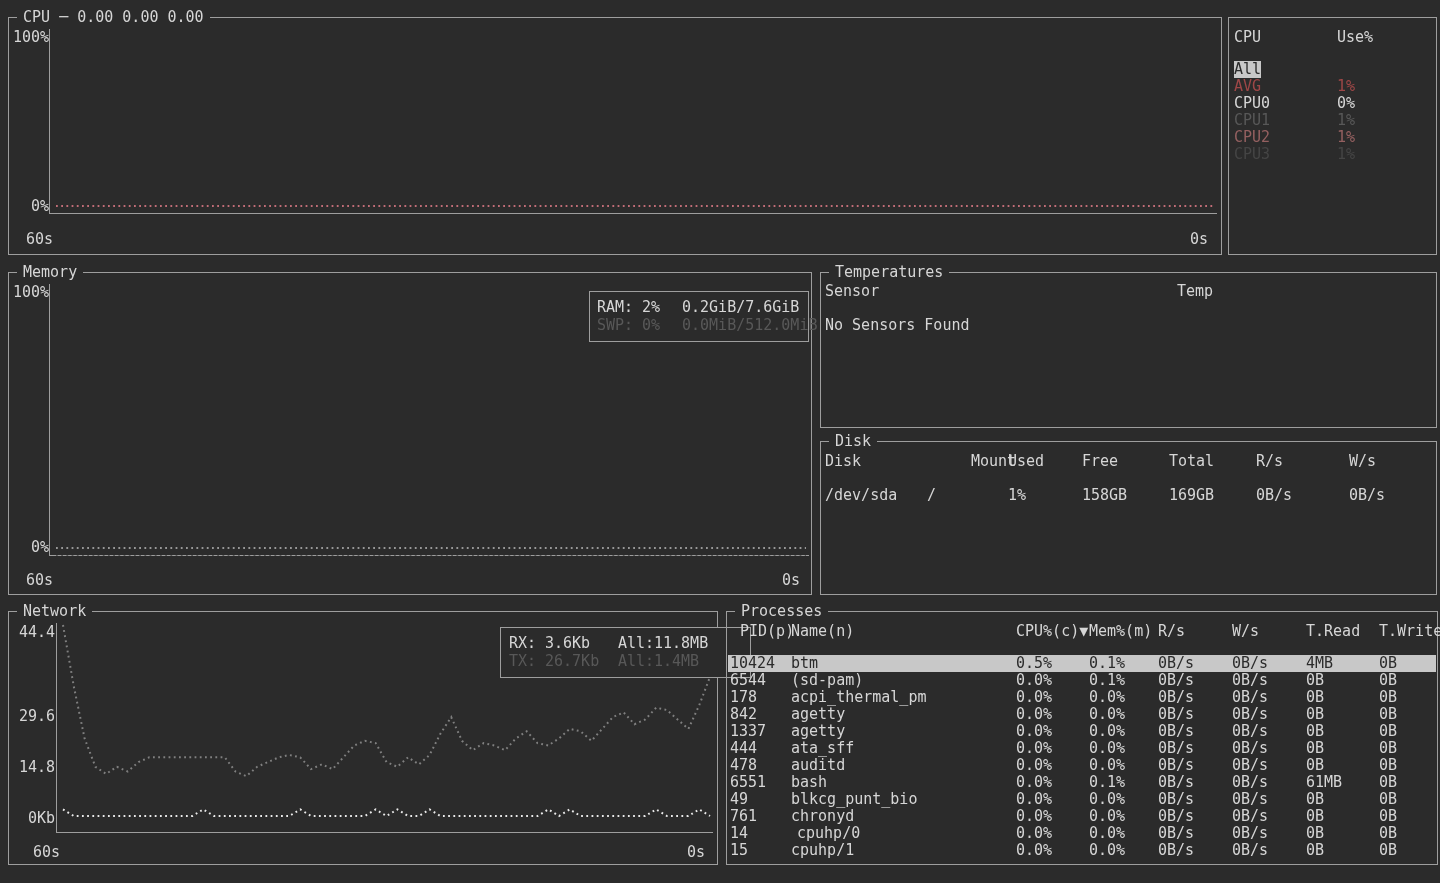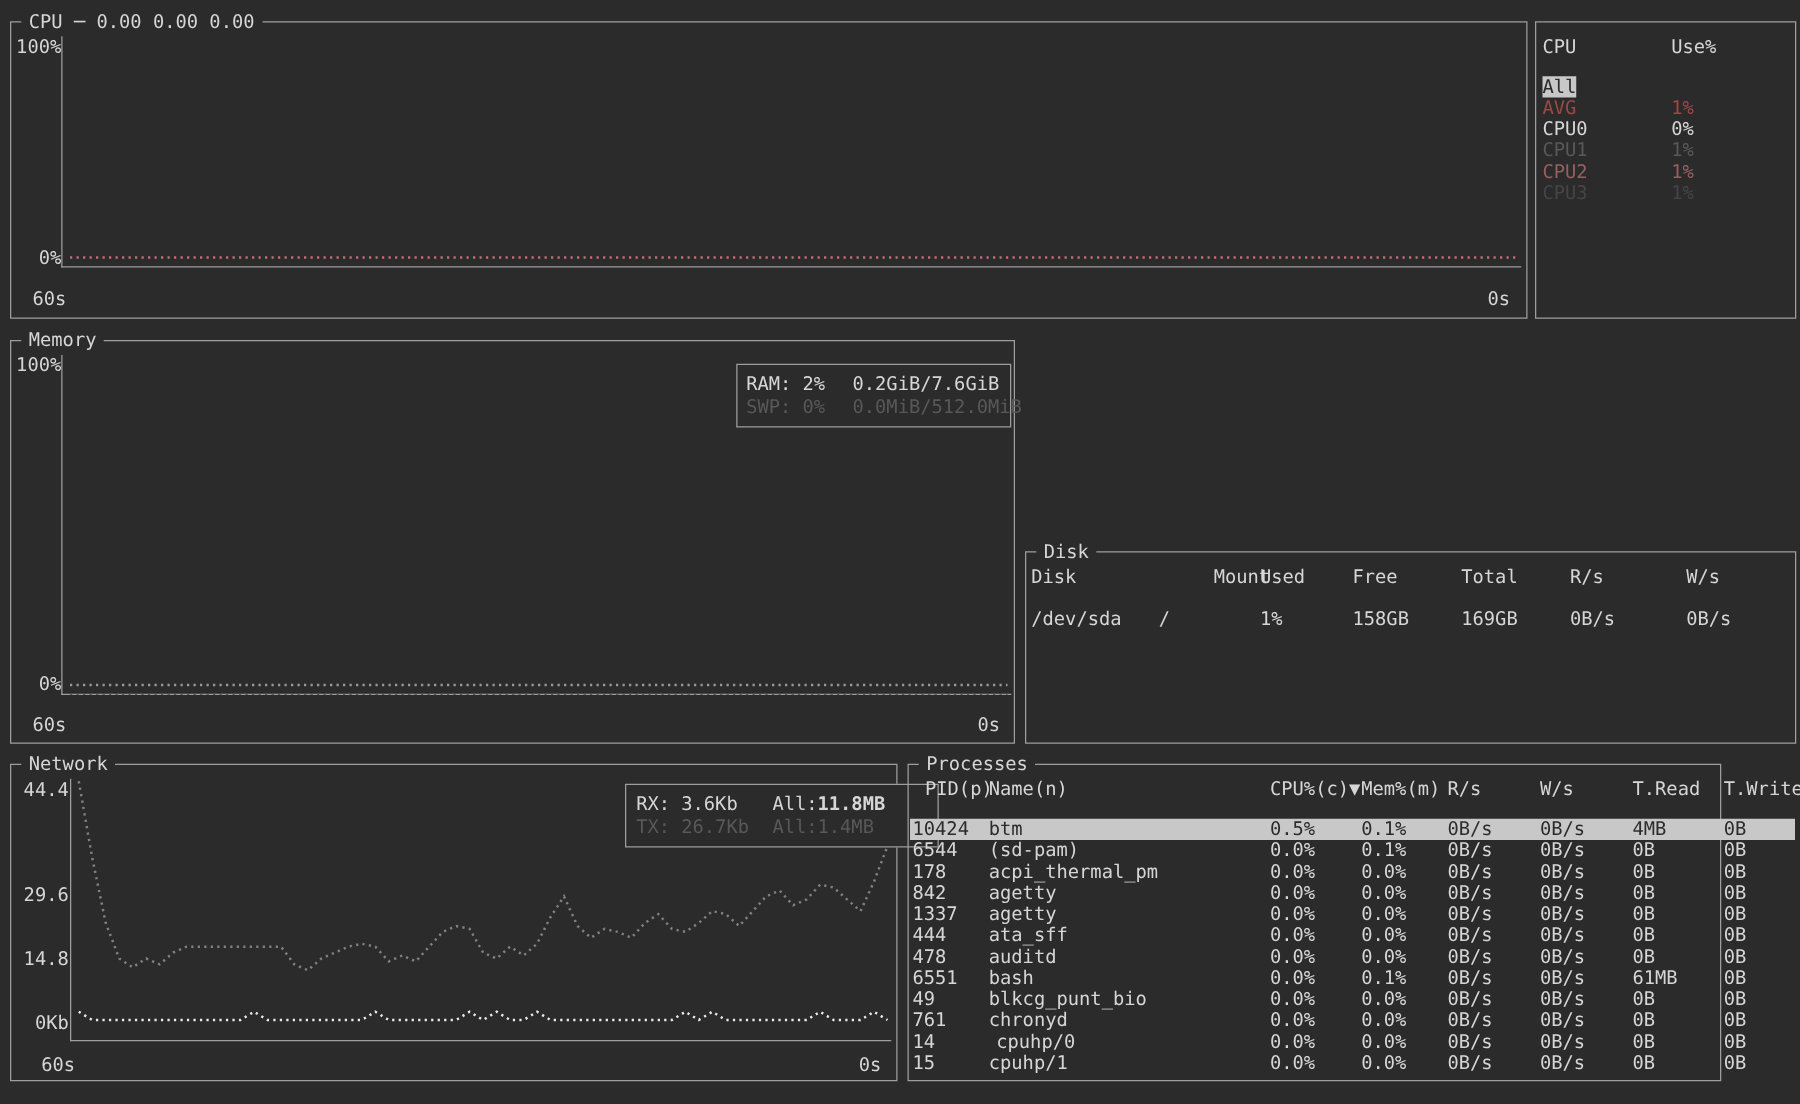--- a/index.html
+++ b/index.html
@@ -76,20 +76,26 @@
     <div class="legendbox" style="left:580px; top:18px; width:220px; height:51px;">
       <span class="cell" style="left:7px;  top:7px;">RAM:</span>
       <span class="cell" style="left:52px; top:7px;">2%</span>
       <span class="cell" style="left:92px; top:7px;">0.2GiB/7.6GiB</span>
       <span class="cell dim" style="left:7px;  top:25px;">SWP:</span>
       <span class="cell dim" style="left:52px; top:25px;">0%</span>
       <span class="cell dim" style="left:92px; top:25px;">0.0MiB/512.0MiB</span>
     </div>
   </section>
 
+  <section class="panel" id="temperatures-panel" style="left:820px; top:272px; width:617px; height:156px;">
+    <span class="ptitle">Temperatures</span>
+    <span class="cell" style="left:4px; top:10px;">Sensor</span>
+    <span class="cell" style="left:356px; top:10px;">Temp</span>
+    <span class="cell" style="left:4px; top:44px;">No Sensors Found</span>
+  </section>
 
   <section class="panel" id="disk-panel" style="left:820px; top:441px; width:617px; height:154px;">
     <span class="ptitle">Disk</span>
     <div id="disk-header">
         <span class="cell" style="left: 4px; top: 11px;">Disk</span>
         <span class="cell" style="left: 106px; top: 11px; margin-left: 44px;">Mount</span>
         <span class="cell" style="left: 187px; top: 11px;">Used</span>
         <span class="cell" style="left: 261px; top: 11px;">Free</span>
         <span class="cell" style="left: 348px; top: 11px;">Total</span>
         <span class="cell" style="left: 435px; top: 11px;">R/s</span>
@@ -119,29 +125,29 @@
           <polyline points="6.0,2.0 16.8,63.4 27.6,115.4 38.4,143.8 49.1,150.9 59.9,143.8 70.7,148.5 81.5,139.1 92.3,134.3 103.0,134.3 113.8,134.3 124.6,134.3 135.4,134.3 146.2,134.3 157.0,134.3 167.8,134.3 178.5,148.5 189.3,153.2 200.1,143.8 210.9,139.1 221.7,134.3 232.4,132.0 243.2,134.3 254.0,146.1 264.8,141.4 275.6,146.1 286.4,134.3 297.2,122.5 307.9,117.8 318.7,120.1 329.5,139.1 340.3,143.8 351.1,134.3 361.9,141.4 372.6,132.0 383.4,110.7 394.2,94.1 405.0,117.8 415.8,127.2 426.6,120.1 437.3,122.5 448.1,127.2 458.9,115.4 469.7,108.3 480.5,120.1 491.3,122.5 502.0,115.4 512.8,105.9 523.6,108.3 534.4,117.8 545.2,105.9 555.9,94.1 566.7,89.4 577.5,101.2 588.3,96.5 599.1,84.7 609.9,87.0 620.6,96.5 631.4,105.9 642.2,82.3 653.0,53.9" fill="none" stroke="#808080" stroke-width="2" stroke-dasharray="1.8 3.4"></polyline>
           <polyline points="6.0,186.4 16.8,193.0 27.6,193.0 38.4,193.0 49.1,193.0 59.9,193.0 70.7,193.0 81.5,193.0 92.3,193.0 103.0,193.0 113.8,193.0 124.6,193.0 135.4,193.0 146.2,186.4 157.0,193.0 167.8,193.0 178.5,193.0 189.3,193.0 200.1,193.0 210.9,193.0 221.7,193.0 232.4,193.0 243.2,186.4 254.0,193.0 264.8,193.0 275.6,193.0 286.4,193.0 297.2,193.0 307.9,193.0 318.7,186.4 329.5,193.0 340.3,186.4 351.1,193.0 361.9,193.0 372.6,186.4 383.4,193.0 394.2,193.0 405.0,193.0 415.8,193.0 426.6,193.0 437.3,193.0 448.1,193.0 458.9,193.0 469.7,193.0 480.5,193.0 491.3,186.4 502.0,193.0 512.8,186.4 523.6,193.0 534.4,193.0 545.2,193.0 555.9,193.0 566.7,193.0 577.5,193.0 588.3,193.0 599.1,186.4 609.9,193.0 620.6,193.0 631.4,193.0 642.2,186.4 653.0,193.0" fill="none" stroke="#eaeaea" stroke-width="2" stroke-dasharray="1.8 3.4"></polyline>
         </svg>
     </div>
     <span class="lbl" style="left:24px; top:232px;">60s</span>
     <span class="lbl" style="left:678px; top:232px;">0s</span>
     <div class="legendbox" style="left:491px; top:15px; width:251px; height:51px;">
       <span class="cell" style="left:8px; top:7px;">RX:</span>
       <span class="cell" style="left:44px; top:7px;">3.6Kb</span>
       <span class="cell" style="left:117px; top:7px;">All:</span>
-      <span class="cell" style="left:153px; top:7px;font-weight:bold;">11.8MB</span>
+      <span class="cell" style="left:153px; top:7px;">11.8MB</span>
       <span class="cell dim" style="left:8px; top:25px;">TX:</span>
       <span class="cell dim" style="left:44px; top:25px;">26.7Kb</span>
       <span class="cell dim" style="left:117px; top:25px;">All:</span>
       <span class="cell dim" style="left:153px; top:25px;">1.4MB</span>
     </div>
   </section>
 
-  <section class="panel" id="processes-panel" style="left:726px; top:611px; width:651px; height:254px;">
+  <section class="panel" id="processes-panel" style="left:726px; top:611px; width:712px; height:254px;">
     <span class="ptitle">Processes</span>
     <div id="proc-header">
         <span class="cell" style="left: 3px; top: 11px; margin-left: 10px;">PID(p)</span>
         <span class="cell" style="left: 64px; top: 11px;">Name(n)</span>
         <span class="cell" style="left: 289px; top: 11px;">CPU%(c)▼</span>
         <span class="cell" style="left: 362px; top: 11px;">Mem%(m)</span>
         <span class="cell" style="left: 431px; top: 11px;">R/s</span>
         <span class="cell" style="left: 505px; top: 11px;">W/s</span>
         <span class="cell" style="left: 579px; top: 11px;">T.Read</span>
         <span class="cell" style="left: 652px; top: 11px;">T.Write</span>

